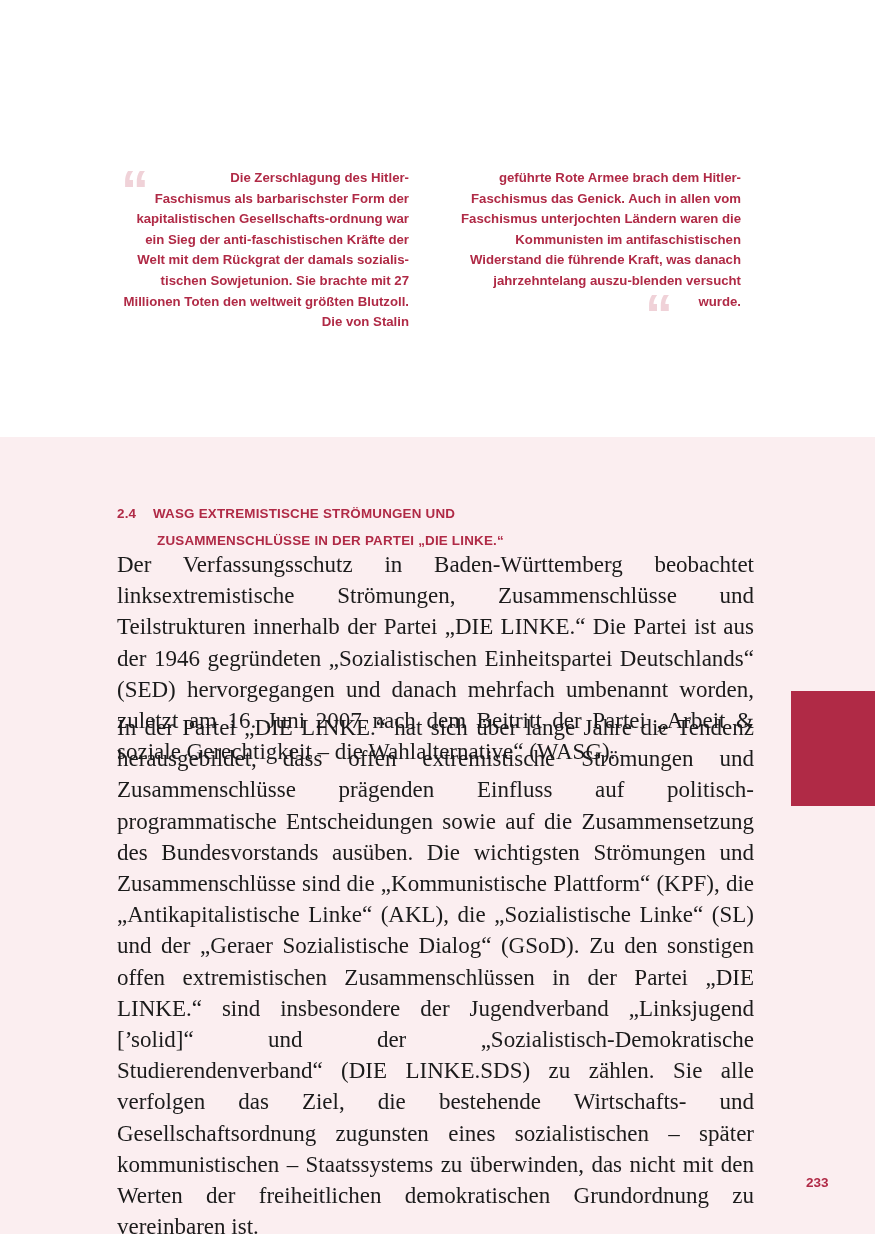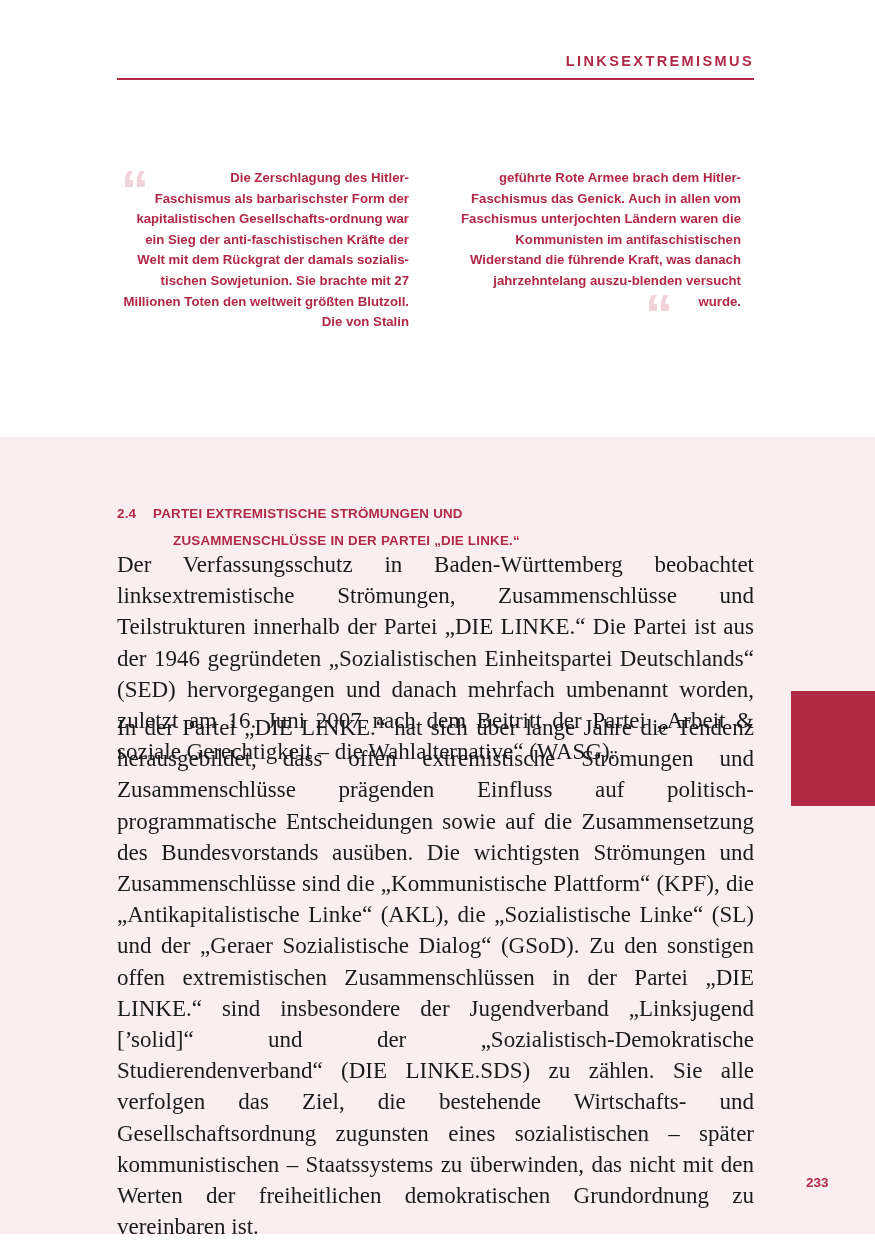--- a/index.html
+++ b/index.html
@@ -105,21 +105,21 @@
     color: #b02a46;
     letter-spacing: 0.2px;
     line-height: 27px;
   }
   .sec-num {
     display: inline-block;
     width: 36px;
   }
   .sec-line2 {
     display: block;
-    margin-left: 56px;
+    margin-left: 40px;
   }
   
   .body-block {
     position: absolute;
     left: 117px;
     width: 637px;
     font-family: "Liberation Serif", serif;
     font-size: 23px;
     color: #1b1b1b;
     text-align: justify;
@@ -139,34 +139,30 @@
   }
 </style>
 </head>
 <body>
 
 <div class="page">
 
   <div class="panel"></div>
   <div class="side-tab"></div>
 
-  <div class="header">
-    <div class="header-title">LINKSEXTREMISMUS</div>
-    <div class="header-rule"></div>
-  </div>
 
   <div class="quote-wrap">
     <span class="quote-mark quote-open">“</span>
     <span class="quote-mark quote-close">“</span>
     <div class="quote-col left">Die Zerschlagung des Hitler-Faschismus als barbarischster Form der kapitalistischen Gesellschafts-ordnung war ein Sieg der anti-faschistischen Kräfte der Welt mit dem Rückgrat der damals sozialis-tischen Sowjetunion. Sie brachte mit 27 Millionen Toten den weltweit größten Blutzoll. Die von Stalin</div>
     <div class="quote-col right">geführte Rote Armee brach dem Hitler-Faschismus das Genick. Auch in allen vom Faschismus unterjochten Ländern waren die Kommunisten im antifaschistischen Widerstand die führende Kraft, was danach jahrzehntelang auszu-blenden versucht wurde.</div>
   </div>
 
   <div class="sec-head">
-    <span class="sec-num">2.4</span><span>PARTEI EXTREMISTISCHE STRÖMUNGEN UND</span>
+    <span class="sec-num">2.4</span><span>WASG EXTREMISTISCHE STRÖMUNGEN UND</span>
     <span class="sec-line2">ZUSAMMENSCHLÜSSE IN DER PARTEI „DIE LINKE.“</span>
   </div>
 
   <div class="body-block" id="para1">Der Verfassungsschutz in Baden-Württemberg beobachtet linksextremistische Strömungen, Zusammenschlüsse und Teilstrukturen innerhalb der Partei „DIE LINKE.“ Die Partei ist aus der 1946 gegründeten „Sozialistischen Einheitspartei Deutschlands“ (SED) hervorgegangen und danach mehrfach umbenannt worden, zuletzt am 16. Juni 2007 nach dem Beitritt der Partei „Arbeit &amp; soziale Gerechtigkeit – die Wahlalternative“ (WASG).</div>
   <div class="body-block" id="para2">In der Partei „DIE LINKE.“ hat sich über lange Jahre die Tendenz herausgebildet, dass offen extremistische Strömungen und Zusammenschlüsse prägenden Einfluss auf politisch-programmatische Entscheidungen sowie auf die Zusammensetzung des Bundesvorstands ausüben. Die wichtigsten Strömungen und Zusammenschlüsse sind die „Kommunistische Plattform“ (KPF), die „Antikapitalistische Linke“ (AKL), die „Sozialistische Linke“ (SL) und der „Geraer Sozialistische Dialog“ (GSoD). Zu den sonstigen offen extremistischen Zusammenschlüssen in der Partei „DIE LINKE.“ sind insbesondere der Jugendverband „Linksjugend [’solid]“ und der „Sozialistisch-Demokratische Studierendenverband“ (DIE LINKE.SDS) zu zählen. Sie alle verfolgen das Ziel, die bestehende Wirtschafts- und Gesellschaftsordnung zugunsten eines sozialistischen – später kommunistischen – Staatssystems zu überwinden, das nicht mit den Werten der freiheitlichen demokratischen Grundordnung zu vereinbaren ist.</div>
 
   <div class="page-num">233</div>
 
 </div>
 

